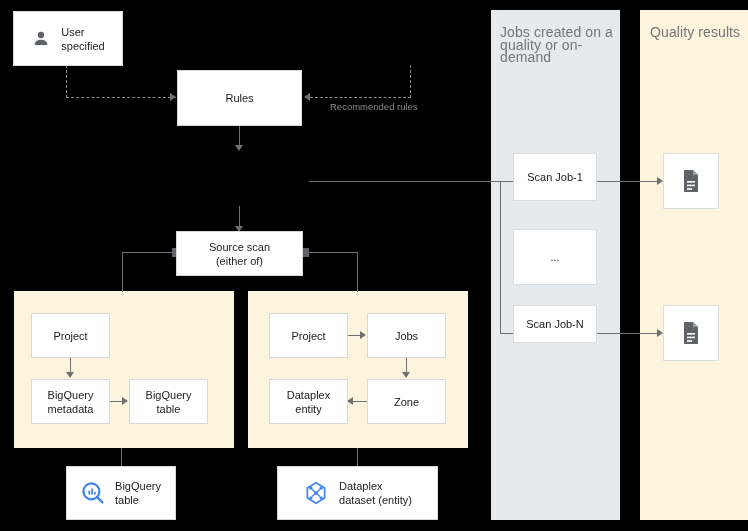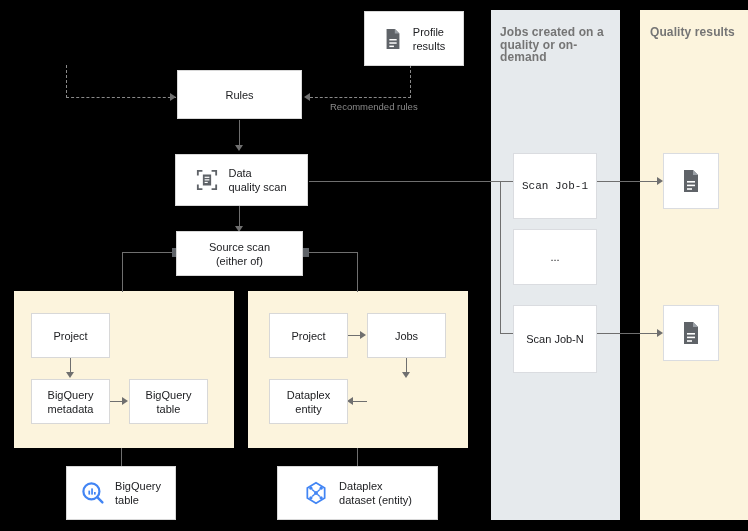--- a/index.html
+++ b/index.html
@@ -10,25 +10,24 @@
     overflow: hidden;
   }
   #stage { position: relative; width: 748px; height: 531px; background: #000; }
 
   
   .panel { position: absolute; }
   .panel-cream  { background: #fcf4dd; }
   .panel-bluegrey { background: #e6eaed; }
   .panel-label {
     position: absolute;
-    font-size: 12px;
+    font-size: 14px;
     line-height: 12.5px;
     color: #757575;
     letter-spacing: .1px;
-    font-weight: bold;
   }
 
   
   .node {
     position: absolute;
     background: #ffffff;
     border: 1px solid #d8d8d8;
     display: flex;
     align-items: center;
     justify-content: center;
@@ -118,63 +117,40 @@
   <div class="sq" style="left:172px; top:248px;"></div>
 
   <div class="ln v" style="left:357px; top:252px; height:40px;"></div>
   <div class="ln h" style="left:303px; top:252px; width:55px;"></div>
   <div class="sq" style="left:301px; top:248px;"></div>
 
   <div class="ln v" style="left:121px; top:448px; height:20px;"></div>
 
   <div class="ln v" style="left:357px; top:448px; height:20px;"></div>
 
-
-  <div class="node" style="left:364px; top:11px; width:100px; height:55px;">
+  <div class="node" style="left:13px; top:11px; width:110px; height:55px;">
     <div class="node-iconrow">
       <span>
-        <svg width="20" height="22" viewBox="0 0 20 24">
-          <path d="M3 1h9l5 5v17H3z" fill="#5f6368"></path>
-          <path d="M12 1l5 5h-5z" fill="#9aa0a6"></path>
-          <rect x="6" y="12" width="8" height="1.6" fill="#fff"></rect>
-          <rect x="6" y="15.6" width="8" height="1.6" fill="#fff"></rect>
-          <rect x="6" y="19.2" width="5" height="1.6" fill="#fff"></rect>
+        <svg width="20" height="20" viewBox="0 0 24 24">
+          <circle cx="12" cy="7.2" r="3.8" fill="#5f6368"></circle>
+          <path d="M4.4 19.2c0-4.1 3.4-6.2 7.6-6.2s7.6 2.1 7.6 6.2z" fill="#5f6368"></path>
         </svg>
       </span>
       <span class="lbl">
-        <div>Profile</div>
-        <div>results</div>
+        <div>User</div>
+        <div>specified</div>
       </span>
     </div>
   </div>
 
-  <div class="node" style="left:177px; top:70px; width:125px; height:49px;">
+
+  <div class="node" style="left:177px; top:70px; width:125px; height:56px;">
     <span>Rules</span>
   </div>
 
-  <div class="node" style="left:175px; top:154px; width:133px; height:52px;">
-    <div class="node-iconrow">
-      <span>
-        <svg width="22" height="22" viewBox="0 0 24 24">
-          <path d="M2 7V2h5" stroke="#5f6368" stroke-width="2" fill="none"></path>
-          <path d="M22 7V2h-5" stroke="#5f6368" stroke-width="2" fill="none"></path>
-          <path d="M2 17v5h5" stroke="#5f6368" stroke-width="2" fill="none"></path>
-          <path d="M22 17v5h-5" stroke="#5f6368" stroke-width="2" fill="none"></path>
-          <rect x="7.5" y="6" width="9" height="12" fill="#5f6368"></rect>
-          <rect x="9.4" y="8.4" width="5.2" height="1.3" fill="#fff"></rect>
-          <rect x="9.4" y="11.2" width="5.2" height="1.3" fill="#fff"></rect>
-          <rect x="9.4" y="14" width="3.4" height="1.3" fill="#fff"></rect>
-        </svg>
-      </span>
-      <span class="lbl">
-        <div>Data</div>
-        <div>quality scan</div>
-      </span>
-    </div>
-  </div>
 
   <div class="node" style="left:176px; top:231px; width:127px; height:45px;">
     <span>
       <div>Source scan</div>
       <div>(either of)</div>
     </span>
   </div>
 
   <div class="node" style="left:31px; top:313px; width:79px; height:45px;">
     <span>Project</span>
@@ -203,20 +179,23 @@
   </div>
   <div class="ln h" style="left:348px; top:335px; width:16px;"></div>
   <div class="arrow right" style="left:360px; top:331px;"></div>
 
   <div class="node" style="left:367px; top:313px; width:79px; height:45px;">
     <span>Jobs</span>
   </div>
   <div class="ln v" style="left:406px; top:358px; height:18px;"></div>
   <div class="arrow down" style="left:402px; top:372px;"></div>
 
+  <div class="node" style="left:367px; top:379px; width:79px; height:45px;">
+    <span>Zone</span>
+  </div>
   <div class="ln h" style="left:351px; top:401px; width:16px;"></div>
   <div class="arrow left" style="left:347px; top:397px;"></div>
 
   <div class="node" style="left:269px; top:379px; width:79px; height:45px;">
     <span>
       <div>Dataplex</div>
       <div>entity</div>
     </span>
   </div>
 
@@ -254,27 +233,27 @@
           <line x1="15.6" y1="15.3" x2="13.2" y2="13.1" stroke="#4285f4" stroke-width="1.3"></line>
         </svg>
       </span>
       <span class="lbl">
         <div>Dataplex</div>
         <div>dataset (entity)</div>
       </span>
     </div>
   </div>
 
-  <div class="node plain" style="left:513px; top:153px; width:84px; height:66px;font-family:Liberation Mono, monospace;">
+  <div class="node plain" style="left:513px; top:153px; width:84px; height:48px;">
     <span>Scan Job-1</span>
   </div>
   <div class="node plain" style="left:513px; top:229px; width:84px; height:56px;">
     <span>...</span>
   </div>
-  <div class="node plain" style="left:513px; top:305px; width:84px; height:68px;">
+  <div class="node plain" style="left:513px; top:305px; width:84px; height:38px;">
     <span>Scan Job-N</span>
   </div>
 
   <div class="node plain" style="left:663px; top:153px; width:56px; height:56px;">
     <span>
       <svg width="22" height="24" viewBox="0 0 20 24">
         <path d="M3 1h9l5 5v17H3z" fill="#5f6368"></path>
         <path d="M12 1l5 5h-5z" fill="#9aa0a6"></path>
         <rect x="6" y="12" width="8" height="1.6" fill="#fff"></rect>
         <rect x="6" y="15.6" width="8" height="1.6" fill="#fff"></rect>

